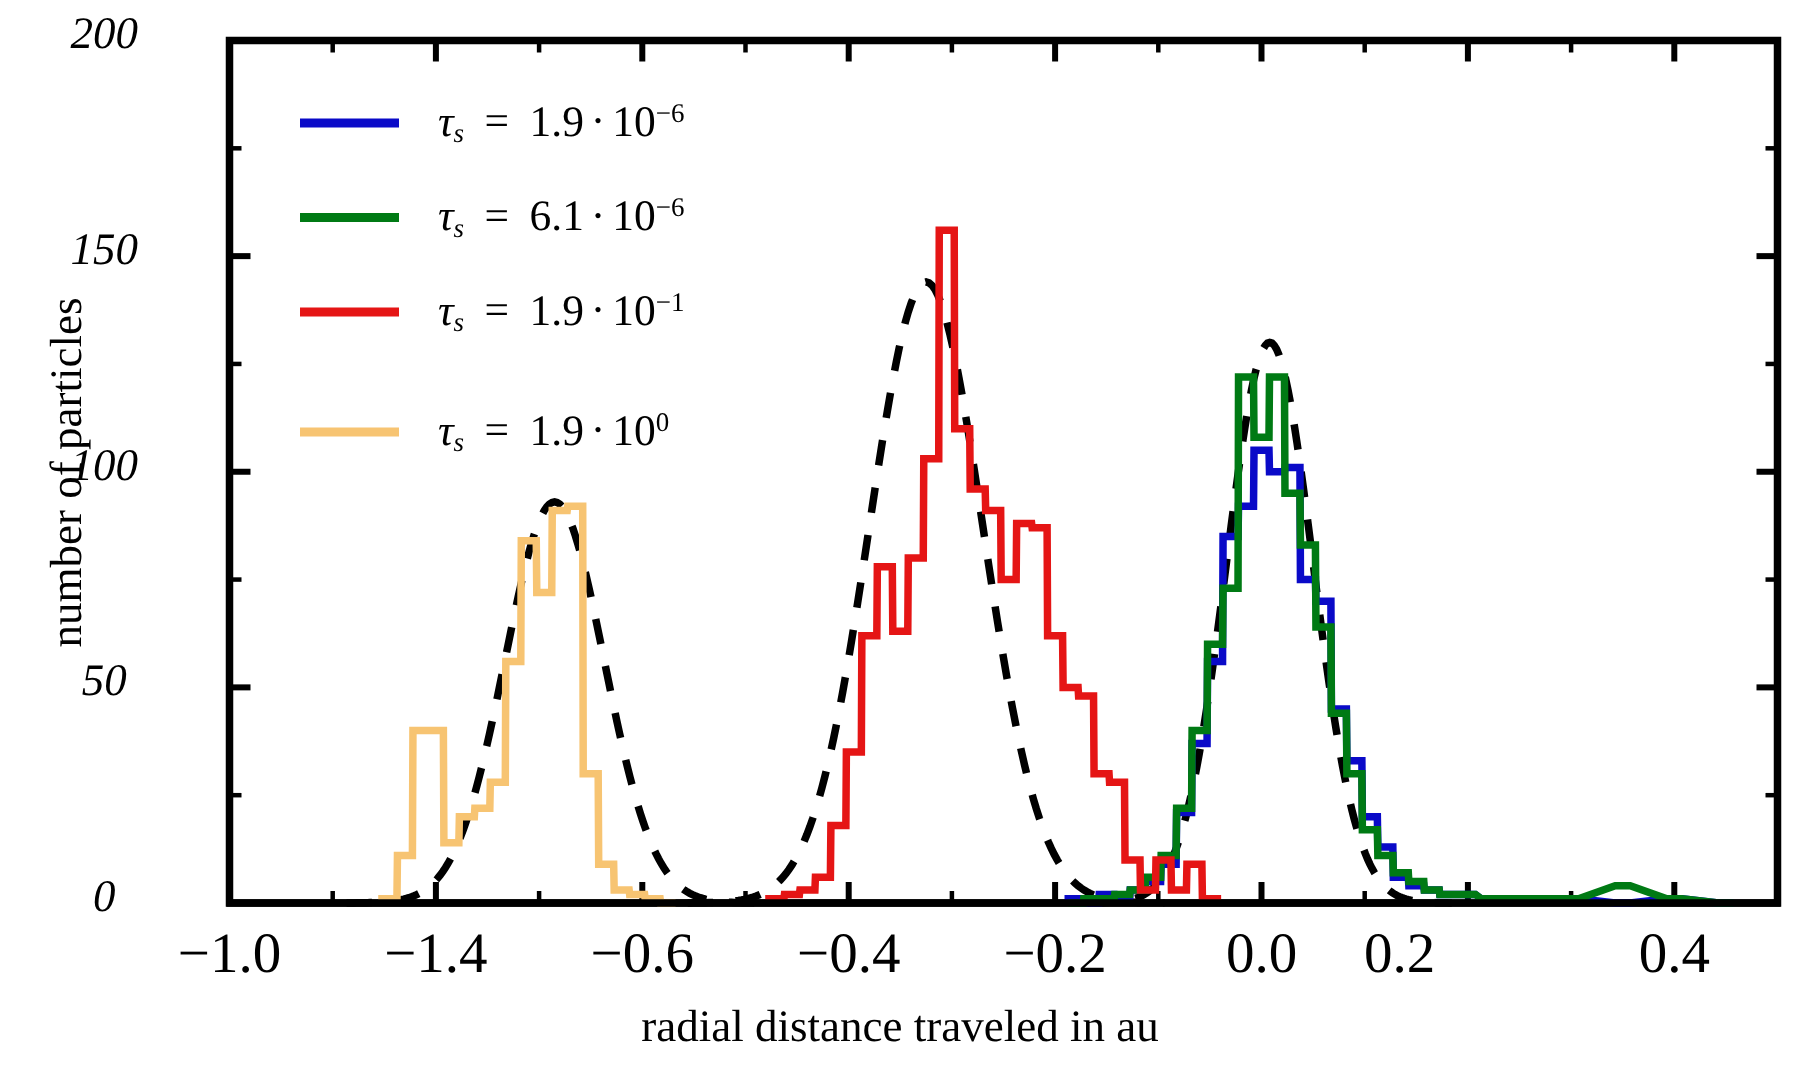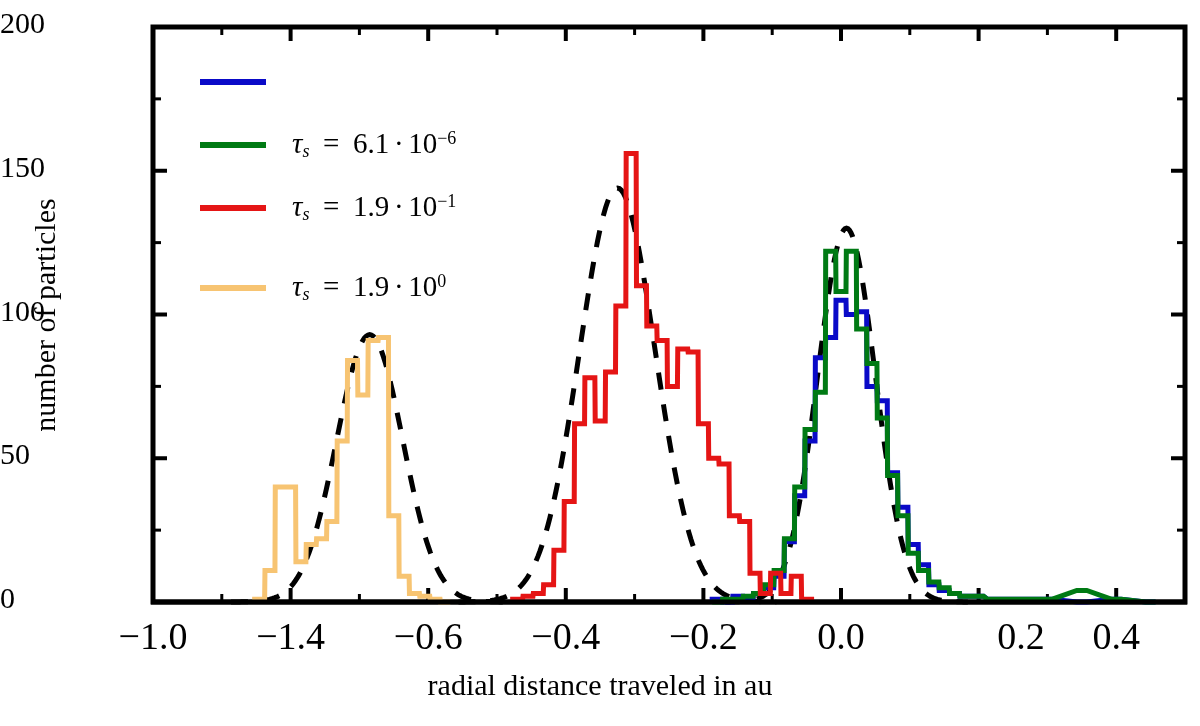--- a/index.html
+++ b/index.html
@@ -48,23 +48,24 @@
   .tick-label {
     position: absolute;
     font-size: 38px;
     text-align: center;
     white-space: nowrap;
     font-family: "Liberation Serif", "DejaVu Serif", serif;
   }
   .ytick-label {
     position: absolute;
     font-size: 30px;
-    text-align: left;
-    white-space: nowrap;
-    font-family: "Liberation Serif", "DejaVu Serif", serif;
+    text-align: center;
+    white-space: nowrap;
+    font-family: "Liberation Serif", "DejaVu Serif", serif;
+    font-style: italic;
   }
   .legend-row {
     position: absolute;
     height: 44px;
     display: flex;
     align-items: center;
   }
   .legend-swatch {
     width: 66px;
     height: 6px;
@@ -161,33 +162,34 @@
   <div class="axis-title" id="xlabel">radial distance traveled in au</div>
   <div class="axis-title" id="ylabel">number of particles</div>
 
   <div id="xtick-labels">
       <div class="tick-label" style="left: 93px; top: 614px; width: 120px;">−1.0</div>
       <div class="tick-label" style="left: 230.6px; top: 614px; width: 120px;">−1.4</div>
       <div class="tick-label" style="left: 368.2px; top: 614px; width: 120px;">−0.6</div>
       <div class="tick-label" style="left: 505.8px; top: 614px; width: 120px;">−0.4</div>
       <div class="tick-label" style="left: 643.4px; top: 614px; width: 120px;">−0.2</div>
       <div class="tick-label" style="left: 781px; top: 614px; width: 120px;">0.0</div>
-      <div class="tick-label" style="left: 961px; top: 614px; width: 120px;">0.2</div>
+      <div class="tick-label" style="left: 873px; top: 614px; width: 120px;">0.2</div>
       <div class="tick-label" style="left: 1056.2px; top: 614px; width: 120px;">0.4</div>
     </div>
   <div id="ytick-labels">
       <div class="ytick-label" style="left: 0px; width: 139px; top: 581px;">0</div>
       <div class="ytick-label" style="left: 0px; width: 139px; top: 437.25px;">50</div>
       <div class="ytick-label" style="left: 0px; width: 139px; top: 293.5px;">100</div>
       <div class="ytick-label" style="left: 0px; width: 139px; top: 149.75px;">150</div>
       <div class="ytick-label" style="left: 0px; width: 139px; top: 6px;">200</div>
     </div>
   <div id="legend-box">
       <div class="legend-row" style="left: 200px; top: 60px;">
         <span class="legend-swatch" style="background: rgb(10, 10, 200);"></span>
+        <span class="legend-text"><i>τ</i><sub>s</sub><span class="op" style="padding: 0px 0.22em;"> = </span><span>1.9</span><span class="op">·</span><span>10</span><sup>−6</sup></span>
       </div>
       <div class="legend-row" style="left: 200px; top: 123px;">
         <span class="legend-swatch" style="background: rgb(0, 122, 20);"></span>
         <span class="legend-text"><i>τ</i><sub>s</sub><span class="op" style="padding: 0px 0.22em;"> = </span><span>6.1</span><span class="op">·</span><span>10</span><sup>−6</sup></span>
       </div>
       <div class="legend-row" style="left: 200px; top: 186px;">
         <span class="legend-swatch" style="background: rgb(229, 21, 21);"></span>
         <span class="legend-text"><i>τ</i><sub>s</sub><span class="op" style="padding: 0px 0.22em;"> = </span><span>1.9</span><span class="op">·</span><span>10</span><sup>−1</sup></span>
       </div>
       <div class="legend-row" style="left: 200px; top: 266px;">

